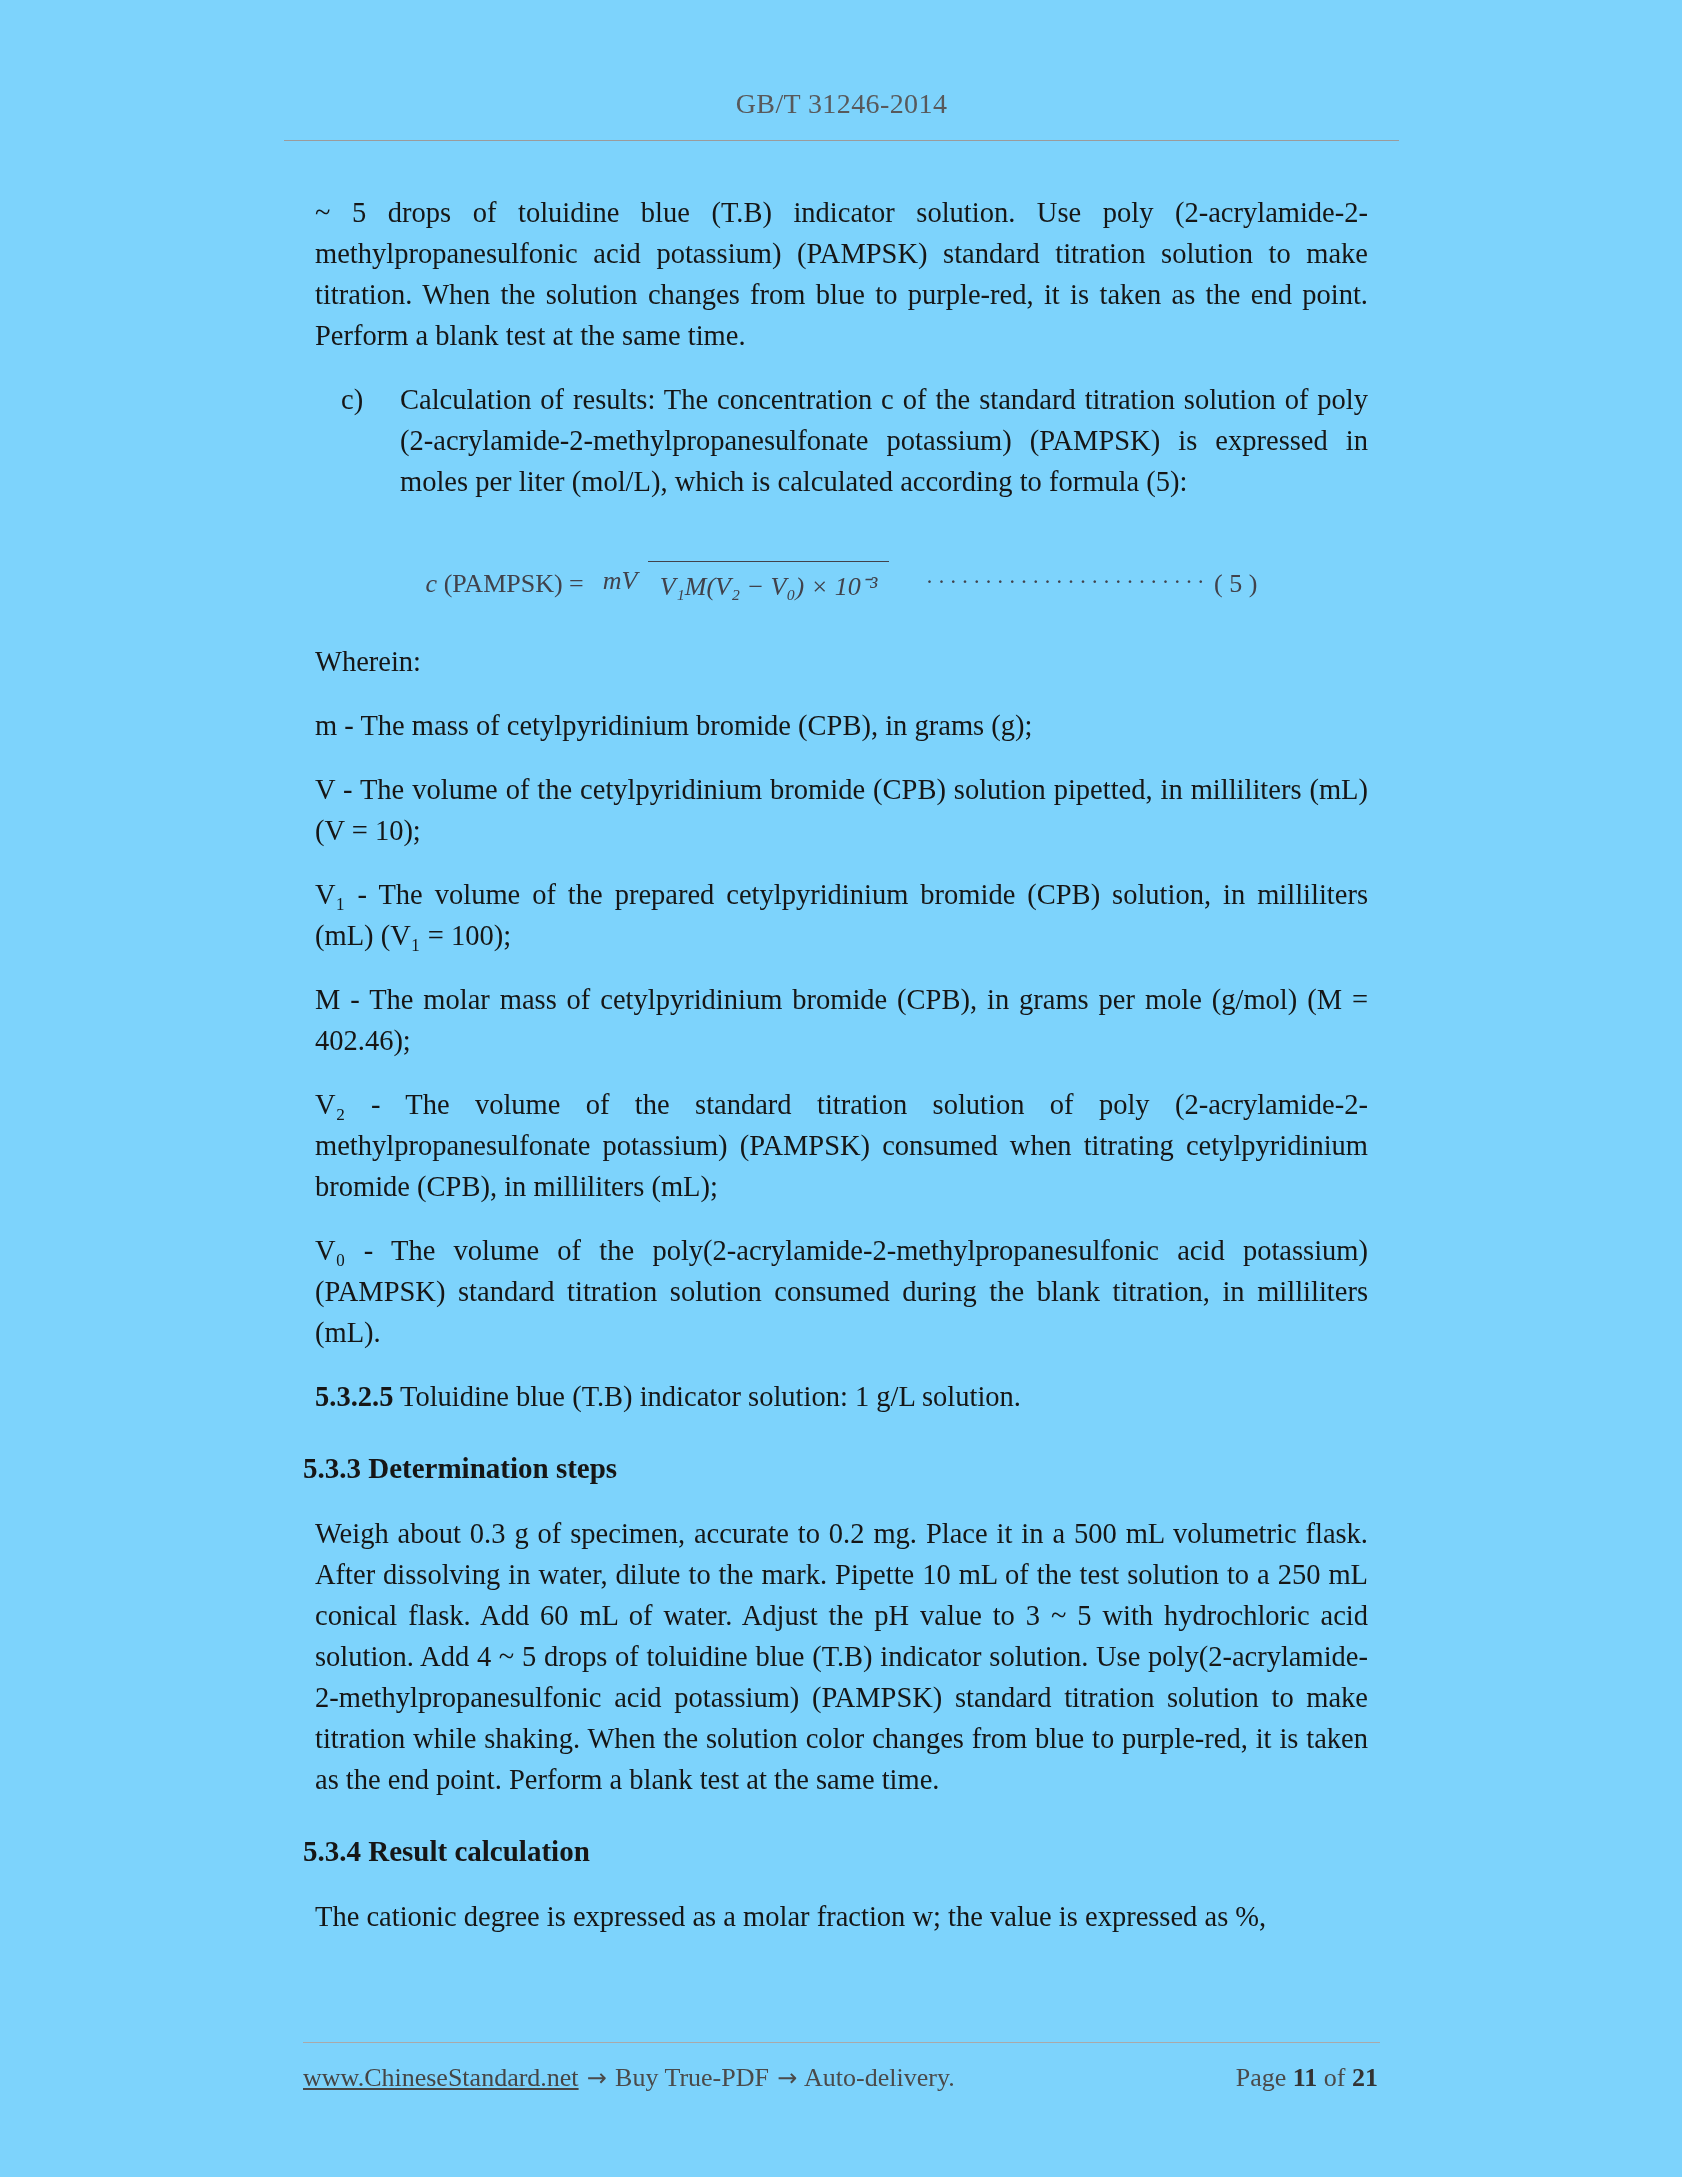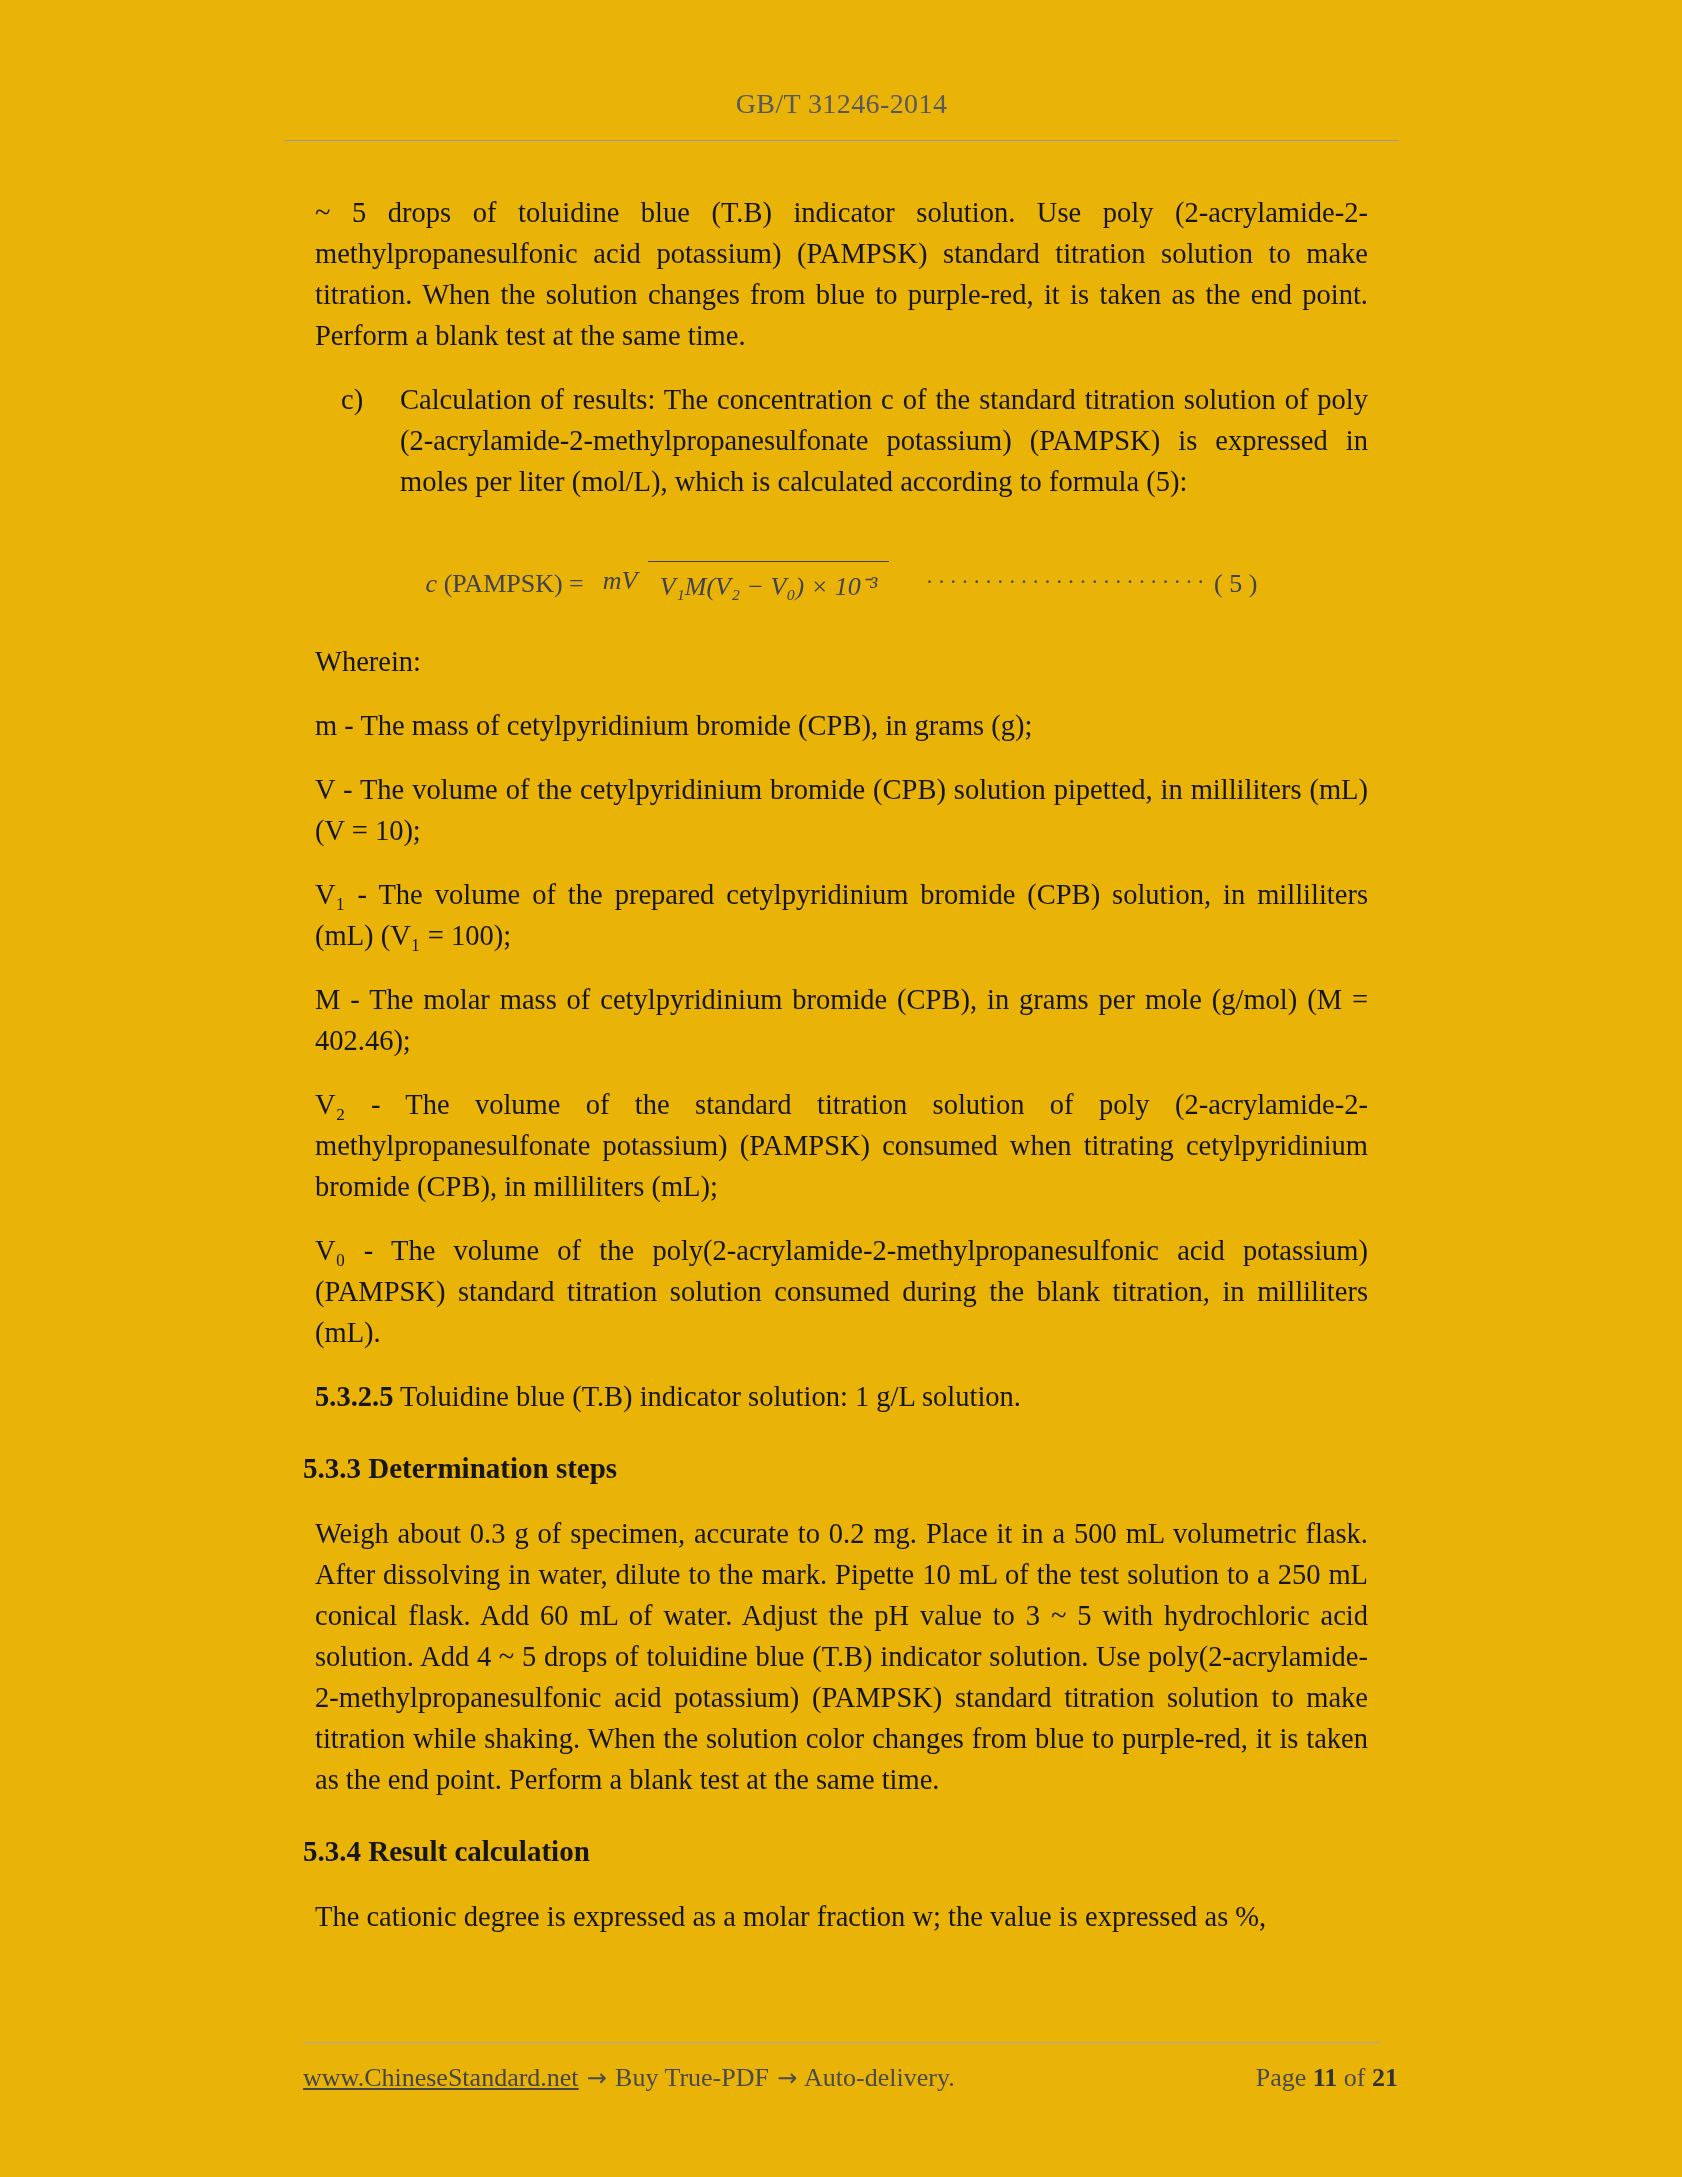--- a/index.html
+++ b/index.html
@@ -2,21 +2,21 @@
 <html style="font-size:14px"><head>
 <meta charset="utf-8">
 <title>GB/T 31246-2014 — Page 11</title>
 <style>
   *{box-sizing:border-box}
   html,body{margin:0;padding:0;background:#ffffff}
   .page{
     position:relative;
     width:1683px;
     height:2177px;
-    background:#eab308;
+    background:#7dd3fc;
     font-family:"Liberation Serif","DejaVu Serif",serif;
     color:#161616;
     overflow:hidden;
   }
   .header{
     position:absolute;
     top:88px;left:0;width:100%;
     text-align:center;
     font-size:28px;
     color:#58595b;
@@ -62,21 +62,21 @@
     white-space:nowrap;
   }
   .f-no{white-space:nowrap}
   .footer-rule{
     position:absolute;
     top:2042px;left:303px;right:303px;
     border-top:0.9px solid #a9a9a9;
   }
   .footer{
     position:absolute;
-    top:2063px;left:303px;right:285px;
+    top:2063px;left:303px;right:305px;
     display:flex;justify-content:space-between;align-items:baseline;
     font-size:26px;
     color:#4a4a4a;
     text-align:right;
   }
   .footer-left span,.footer-left a{margin-right:1.7px}
   .site{color:#454545;text-decoration:underline;cursor:pointer}
   .arrow{font-family:"DejaVu Sans","Liberation Sans",sans-serif;font-size:24px}
   .footer-right b{color:#333333}
 </style>

